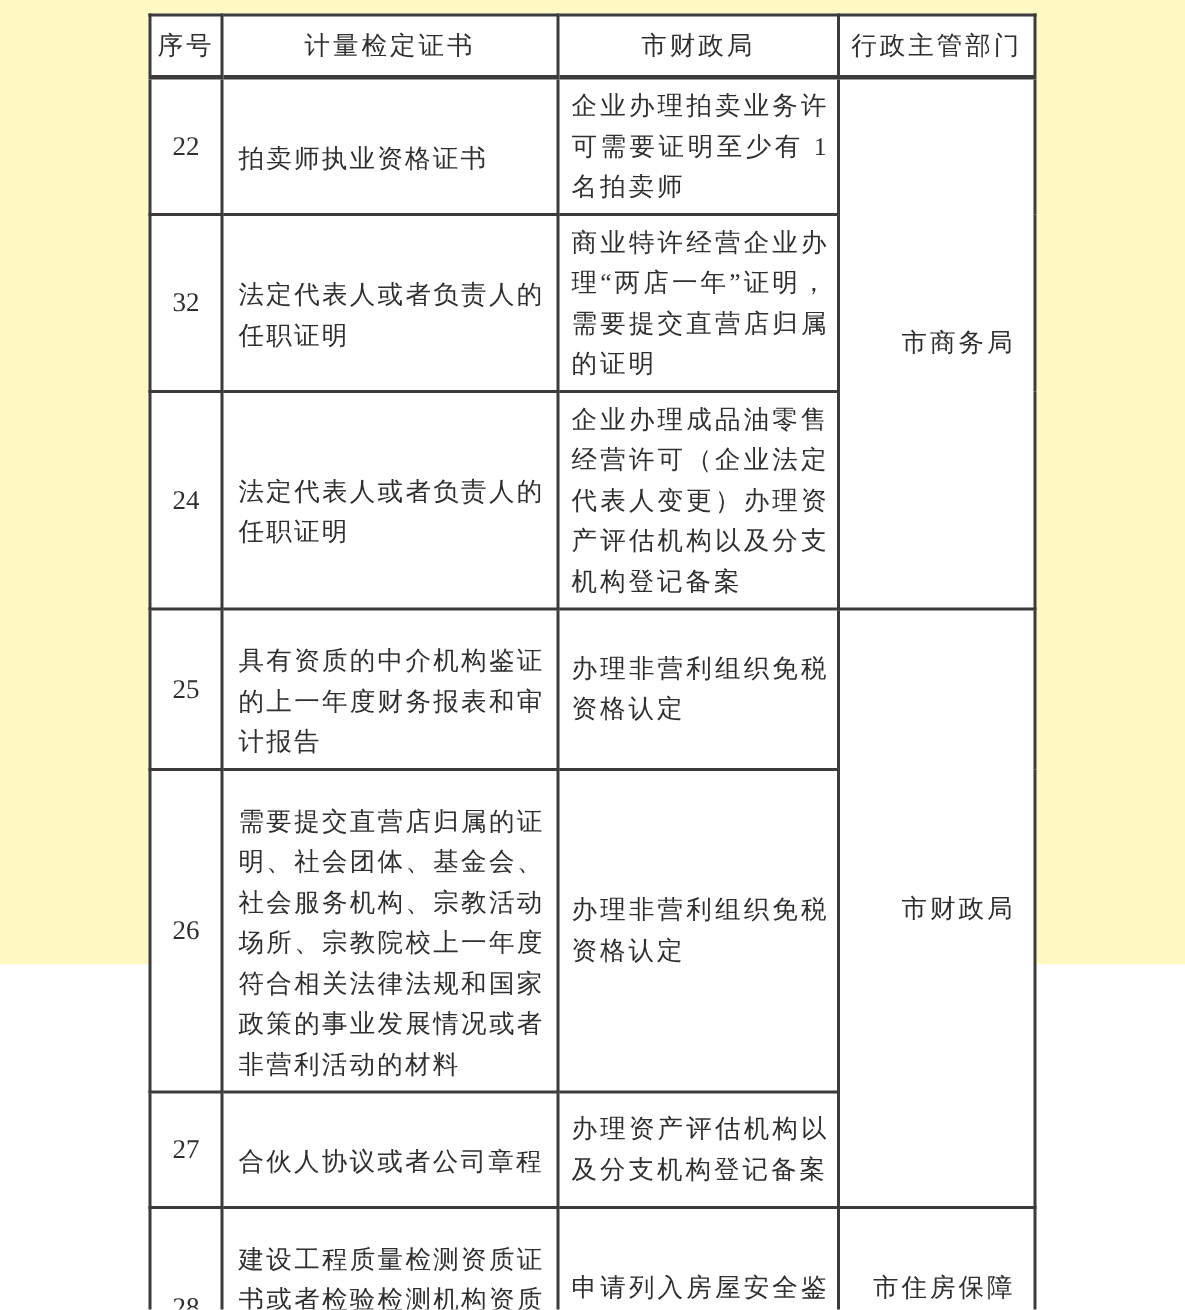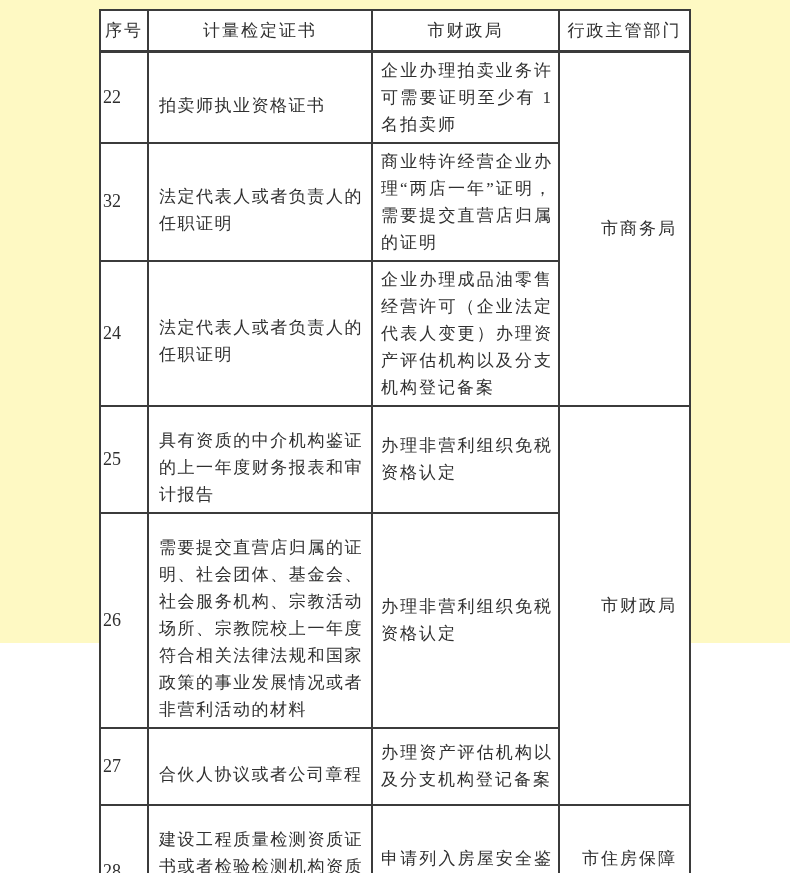--- a/index.html
+++ b/index.html
@@ -46,20 +46,21 @@
     letter-spacing: 2px;
     text-align: center;
     padding: 2px;
     border-bottom-width: 3px;
   }
   tbody td {
     font-size: 17px;
     line-height: 27px;
   }
   td.no {
+    text-align: center;
     font-size: 18px;
     letter-spacing: 0;
     padding: 2px;
   }
   td.name {
     text-align: justify;
     text-justify: inter-character;
     letter-spacing: 1.5px;
     padding: 20px 8px 4px 10px;
   }

